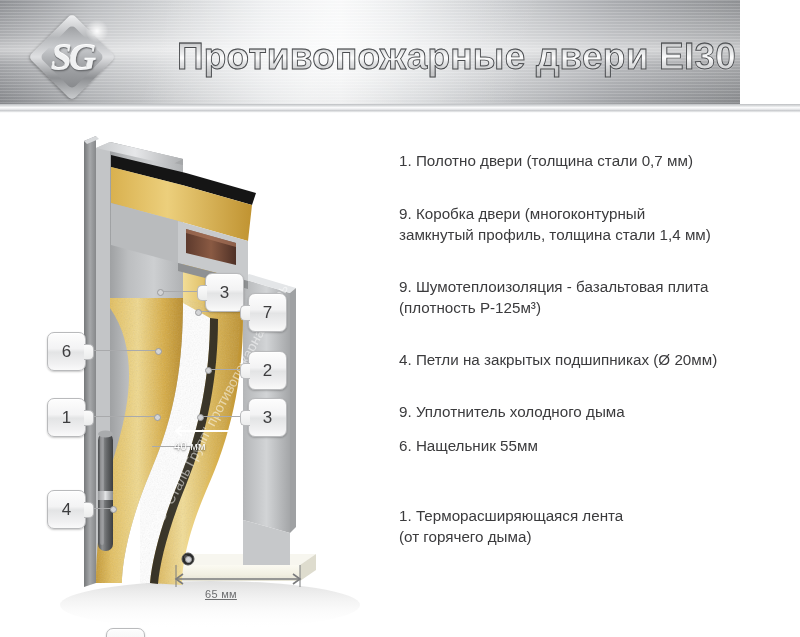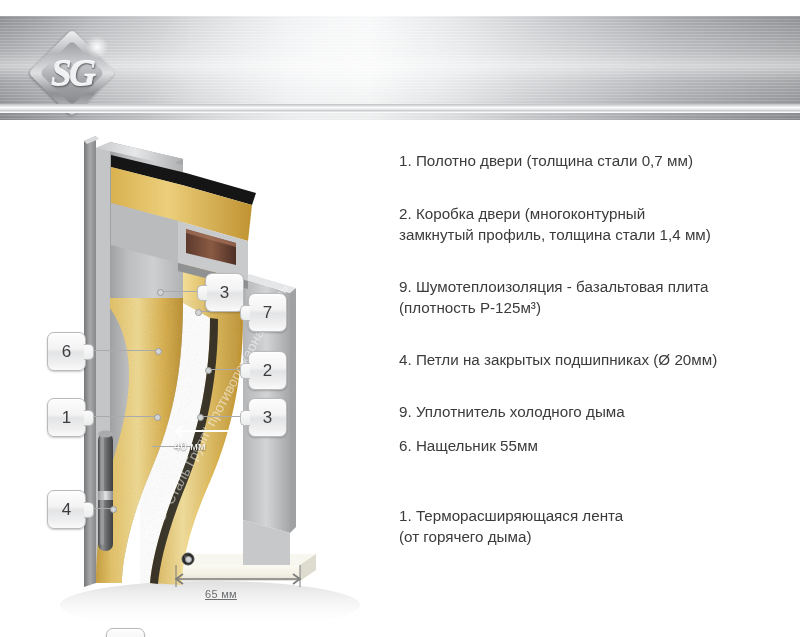--- a/index.html
+++ b/index.html
@@ -12,22 +12,22 @@
     height: 637px;
     overflow: hidden;
     background: #ffffff;
     font-family: "Liberation Sans", "DejaVu Sans", sans-serif;
     position: relative;
   }
 
   
   #header-bar {
     position: absolute;
-    left: 0; top: 16px;
-    width: 800px; height: 104px;
+    left: 0; top: 0;
+    width: 740px; height: 104px;
     background:
       linear-gradient(to bottom,
         rgba(255,255,255,0.00) 0%,
         rgba(255,255,255,0.28) 34%,
         rgba(255,255,255,0.55) 48%,
         rgba(255,255,255,0.20) 62%,
         rgba(0,0,0,0.05) 100%),
       repeating-linear-gradient(to bottom,
         rgba(255,255,255,0.30) 0px,
         rgba(255,255,255,0.00) 1px,
@@ -222,26 +222,27 @@
 <div id="header-bar">
   <div id="header-sheen"></div>
 
   <div id="brand-logo">
     <div class="dia" id="dia-outer"></div>
     <div class="dia" id="dia-inner"></div>
     <div id="logo-mono">SG</div>
     <div id="logo-spark"></div>
   </div>
 
+  <div id="header-title">Противопожарные двери EI30</div>
 </div>
 <div id="header-underline"></div>
 
 <div id="spec-list">
   <div class="spec-item" style="top:0px">1. Полотно двери (толщина стали 0,7 мм)</div>
-  <div class="spec-item" style="top:53px">2. Коробка двери (многоконтурный
+  <div class="spec-item" style="top:53px">9. Коробка двери (многоконтурный
      замкнутый профиль, толщина стали 1,4 мм)</div>
   <div class="spec-item" style="top:126px">9.  Шумотеплоизоляция - базальтовая плита
      (плотность Р-125м³)</div>
   <div class="spec-item" style="top:199px">4. Петли на закрытых подшипниках (Ø 20мм)</div>
   <div class="spec-item" style="top:251px">9. Уплотнитель холодного дыма</div>
   <div class="spec-item" style="top:285px">6. Нащельник 55мм</div>
   <div class="spec-item" style="top:355px">1. Терморасширяющаяся лента
      (от горячего дыма)</div>
 </div>
 

